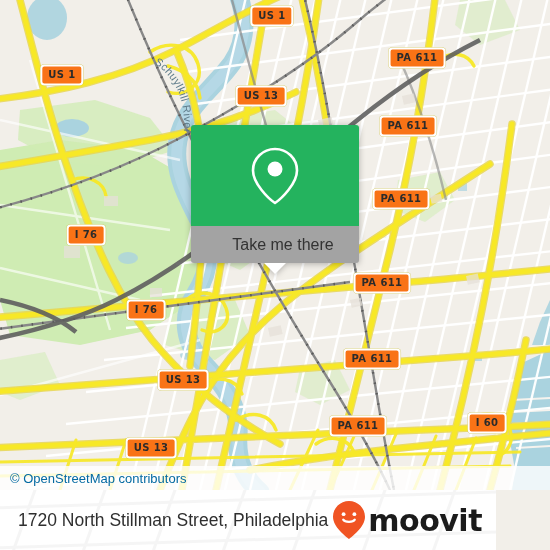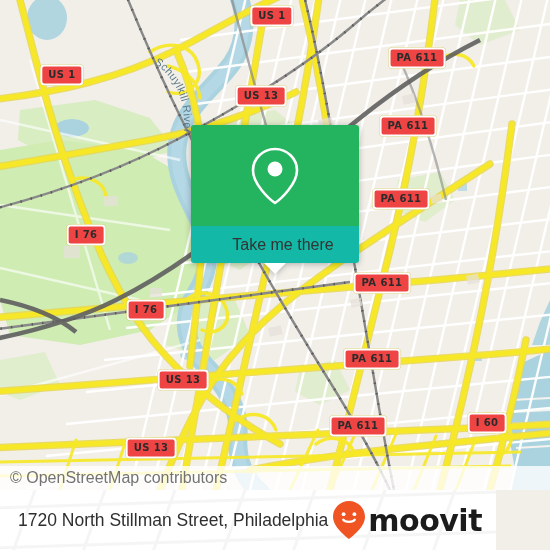--- a/index.html
+++ b/index.html
@@ -26,21 +26,21 @@
     height: 490px;
     overflow: hidden;
     background: #f2efe9;
   }
   #map svg { display: block; }
 
   
   .shield {
     position: absolute;
     transform: translate(-50%, -50%);
-    background: #ef4444;
+    background: #f97316;
     border: 2px solid #ffffff;
     border-radius: 4px;
     color: #2b2b2b;
     font-family: "DejaVu Sans", sans-serif;
     font-weight: bold;
     font-size: 10px;
     letter-spacing: 0.4px;
     line-height: 1;
     padding: 3px 6px 4px 6px;
     white-space: nowrap;
@@ -64,42 +64,42 @@
     width: 550px;
     height: 24px;
     background: rgba(255,255,255,0.80);
     display: flex;
     align-items: center;
     box-sizing: border-box;
     padding-left: 10px;
   }
   #attribution span {
     font-family: "Liberation Sans", sans-serif;
-    font-size: 16px;
-    color: #737373;
+    font-size: 13px;
+    color: #0369a1;
   }
 
   
   #callout {
     position: absolute;
     left: 191px;
     top: 125px;
     width: 168px;
     filter: drop-shadow(0 1px 3px rgba(0,0,0,0.28));
   }
   #callout-green {
     background: #24b35e;
     height: 101px;
     border-radius: 3px 3px 0 0;
     display: flex;
     align-items: center;
     justify-content: center;
   }
   #callout-white {
-    background: #14b8a6;
+    background: #a3a3a3;
     height: 37px;
     border-radius: 0 0 3px 3px;
     display: flex;
     align-items: center;
     justify-content: center;
     position: relative;
     padding-left: 16px;
   }
   #callout-label {
     font-family: "Liberation Sans", sans-serif;

